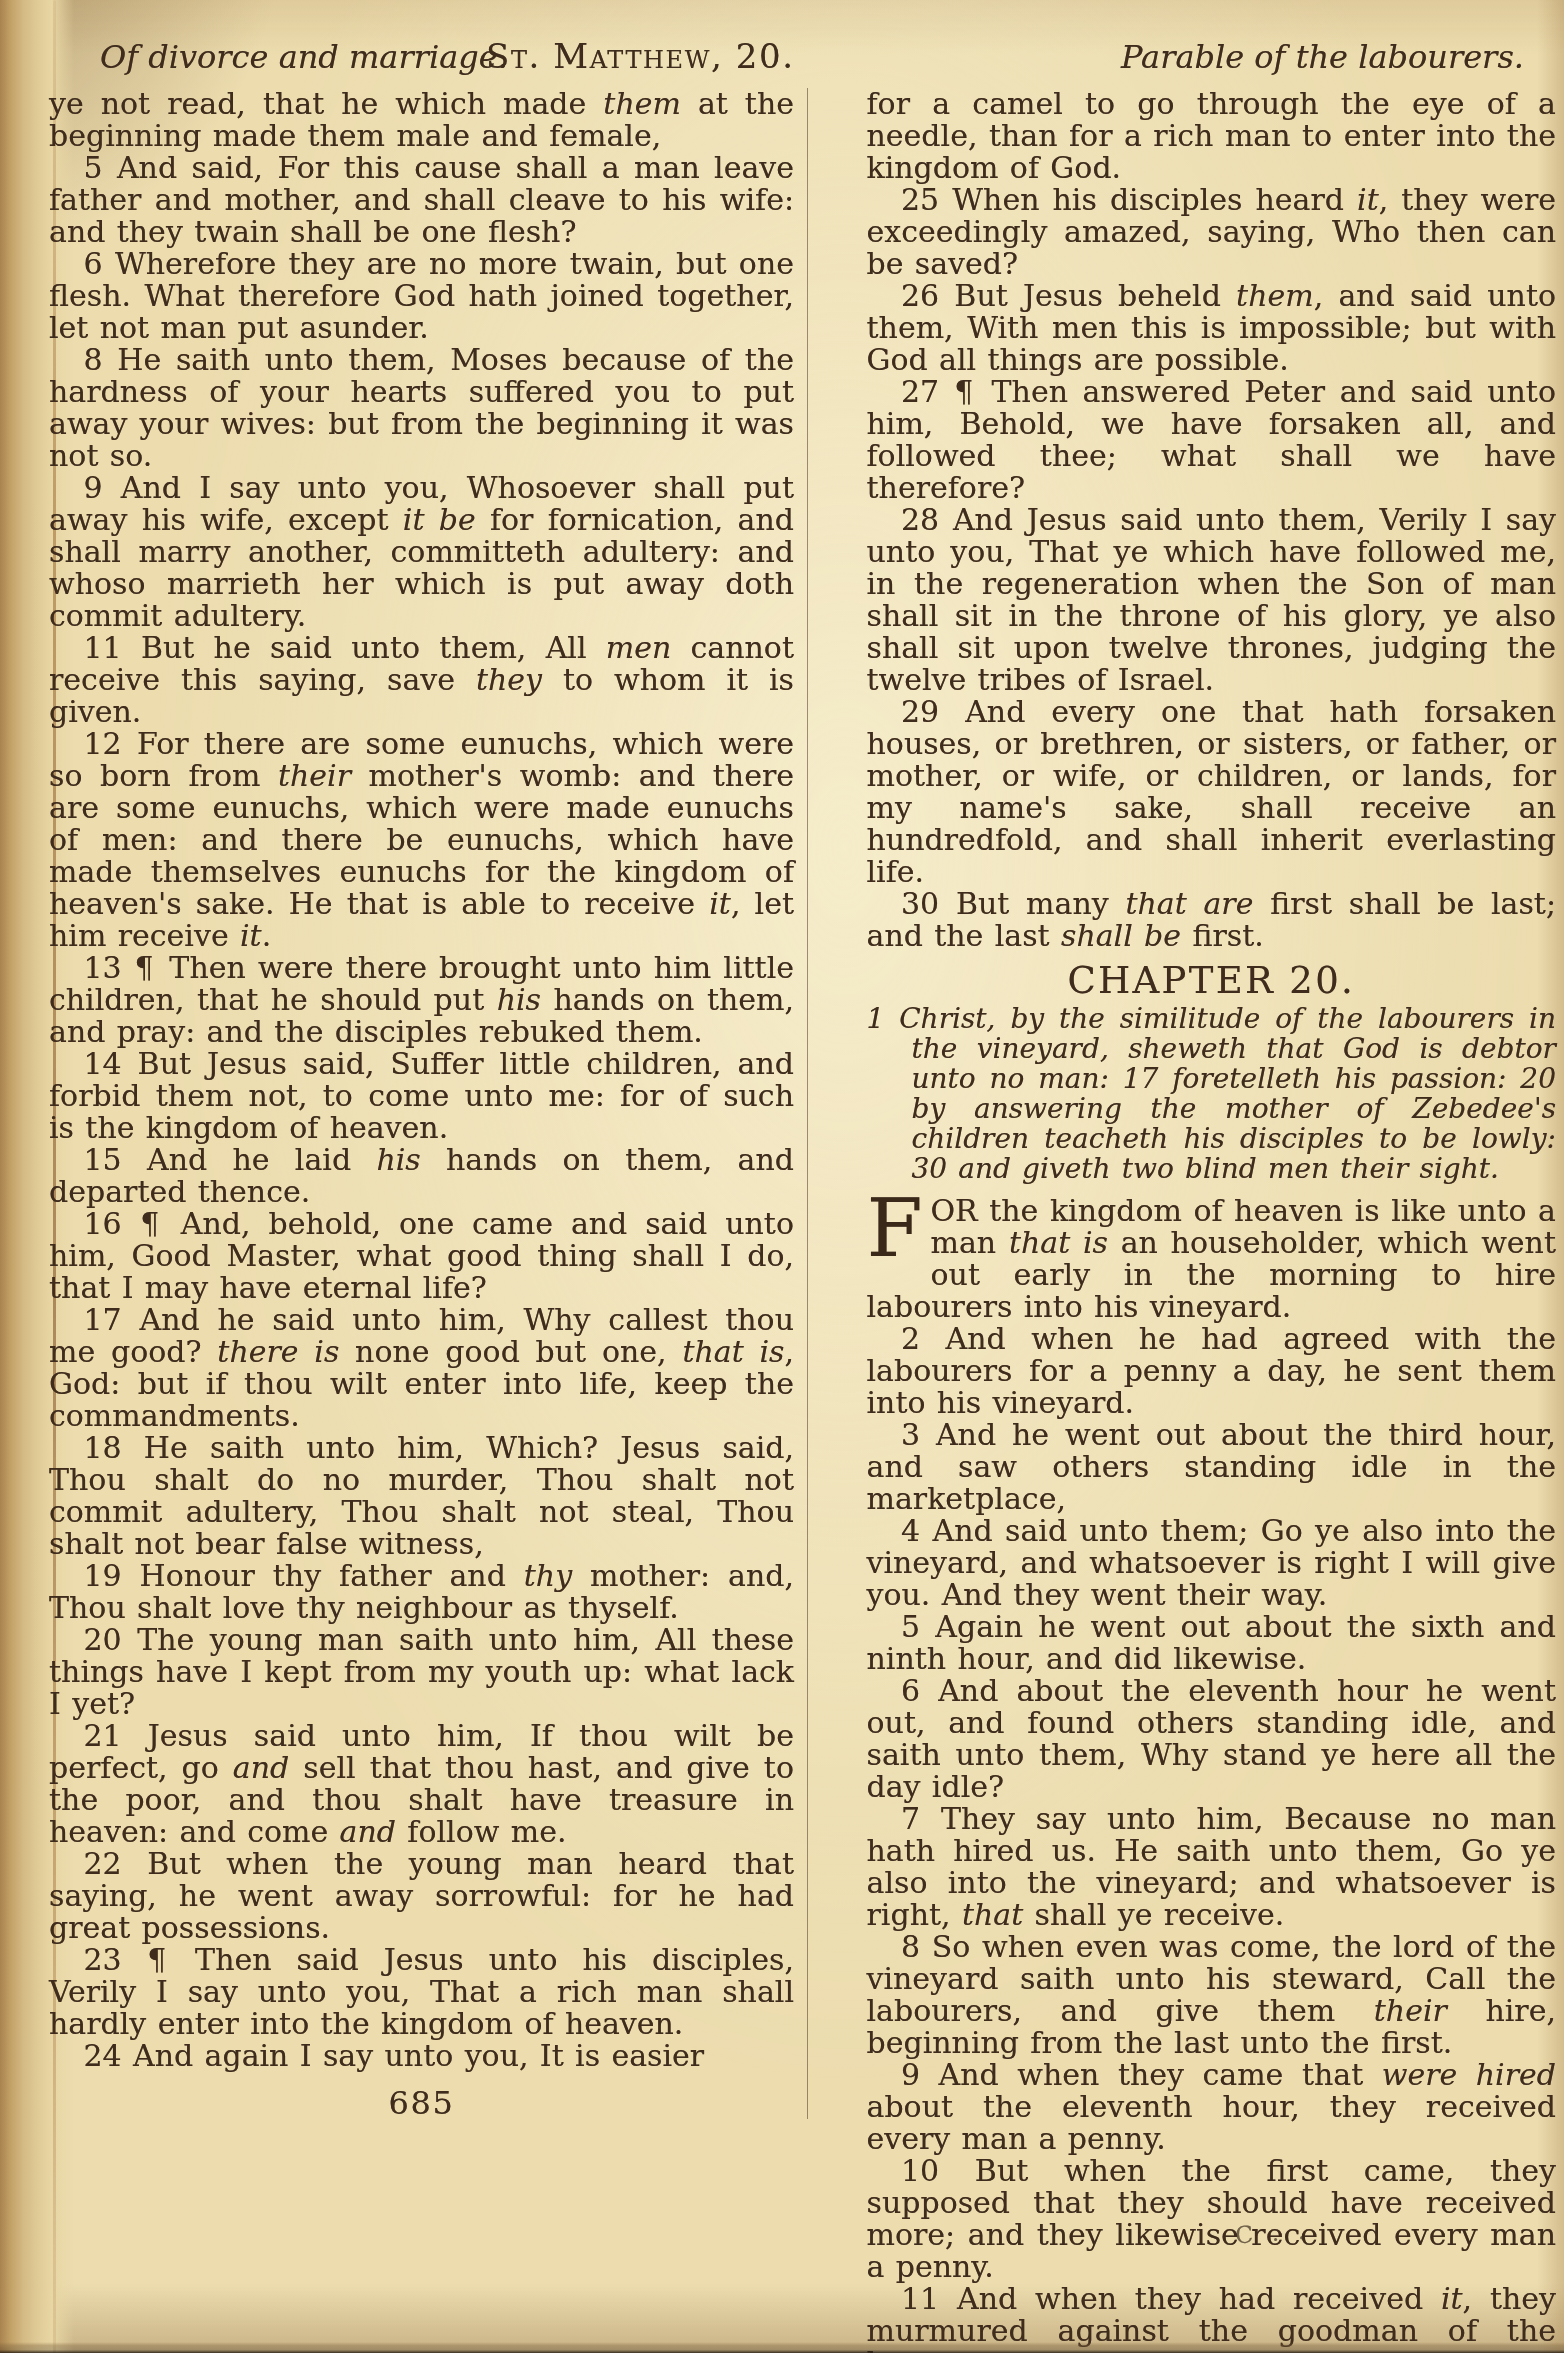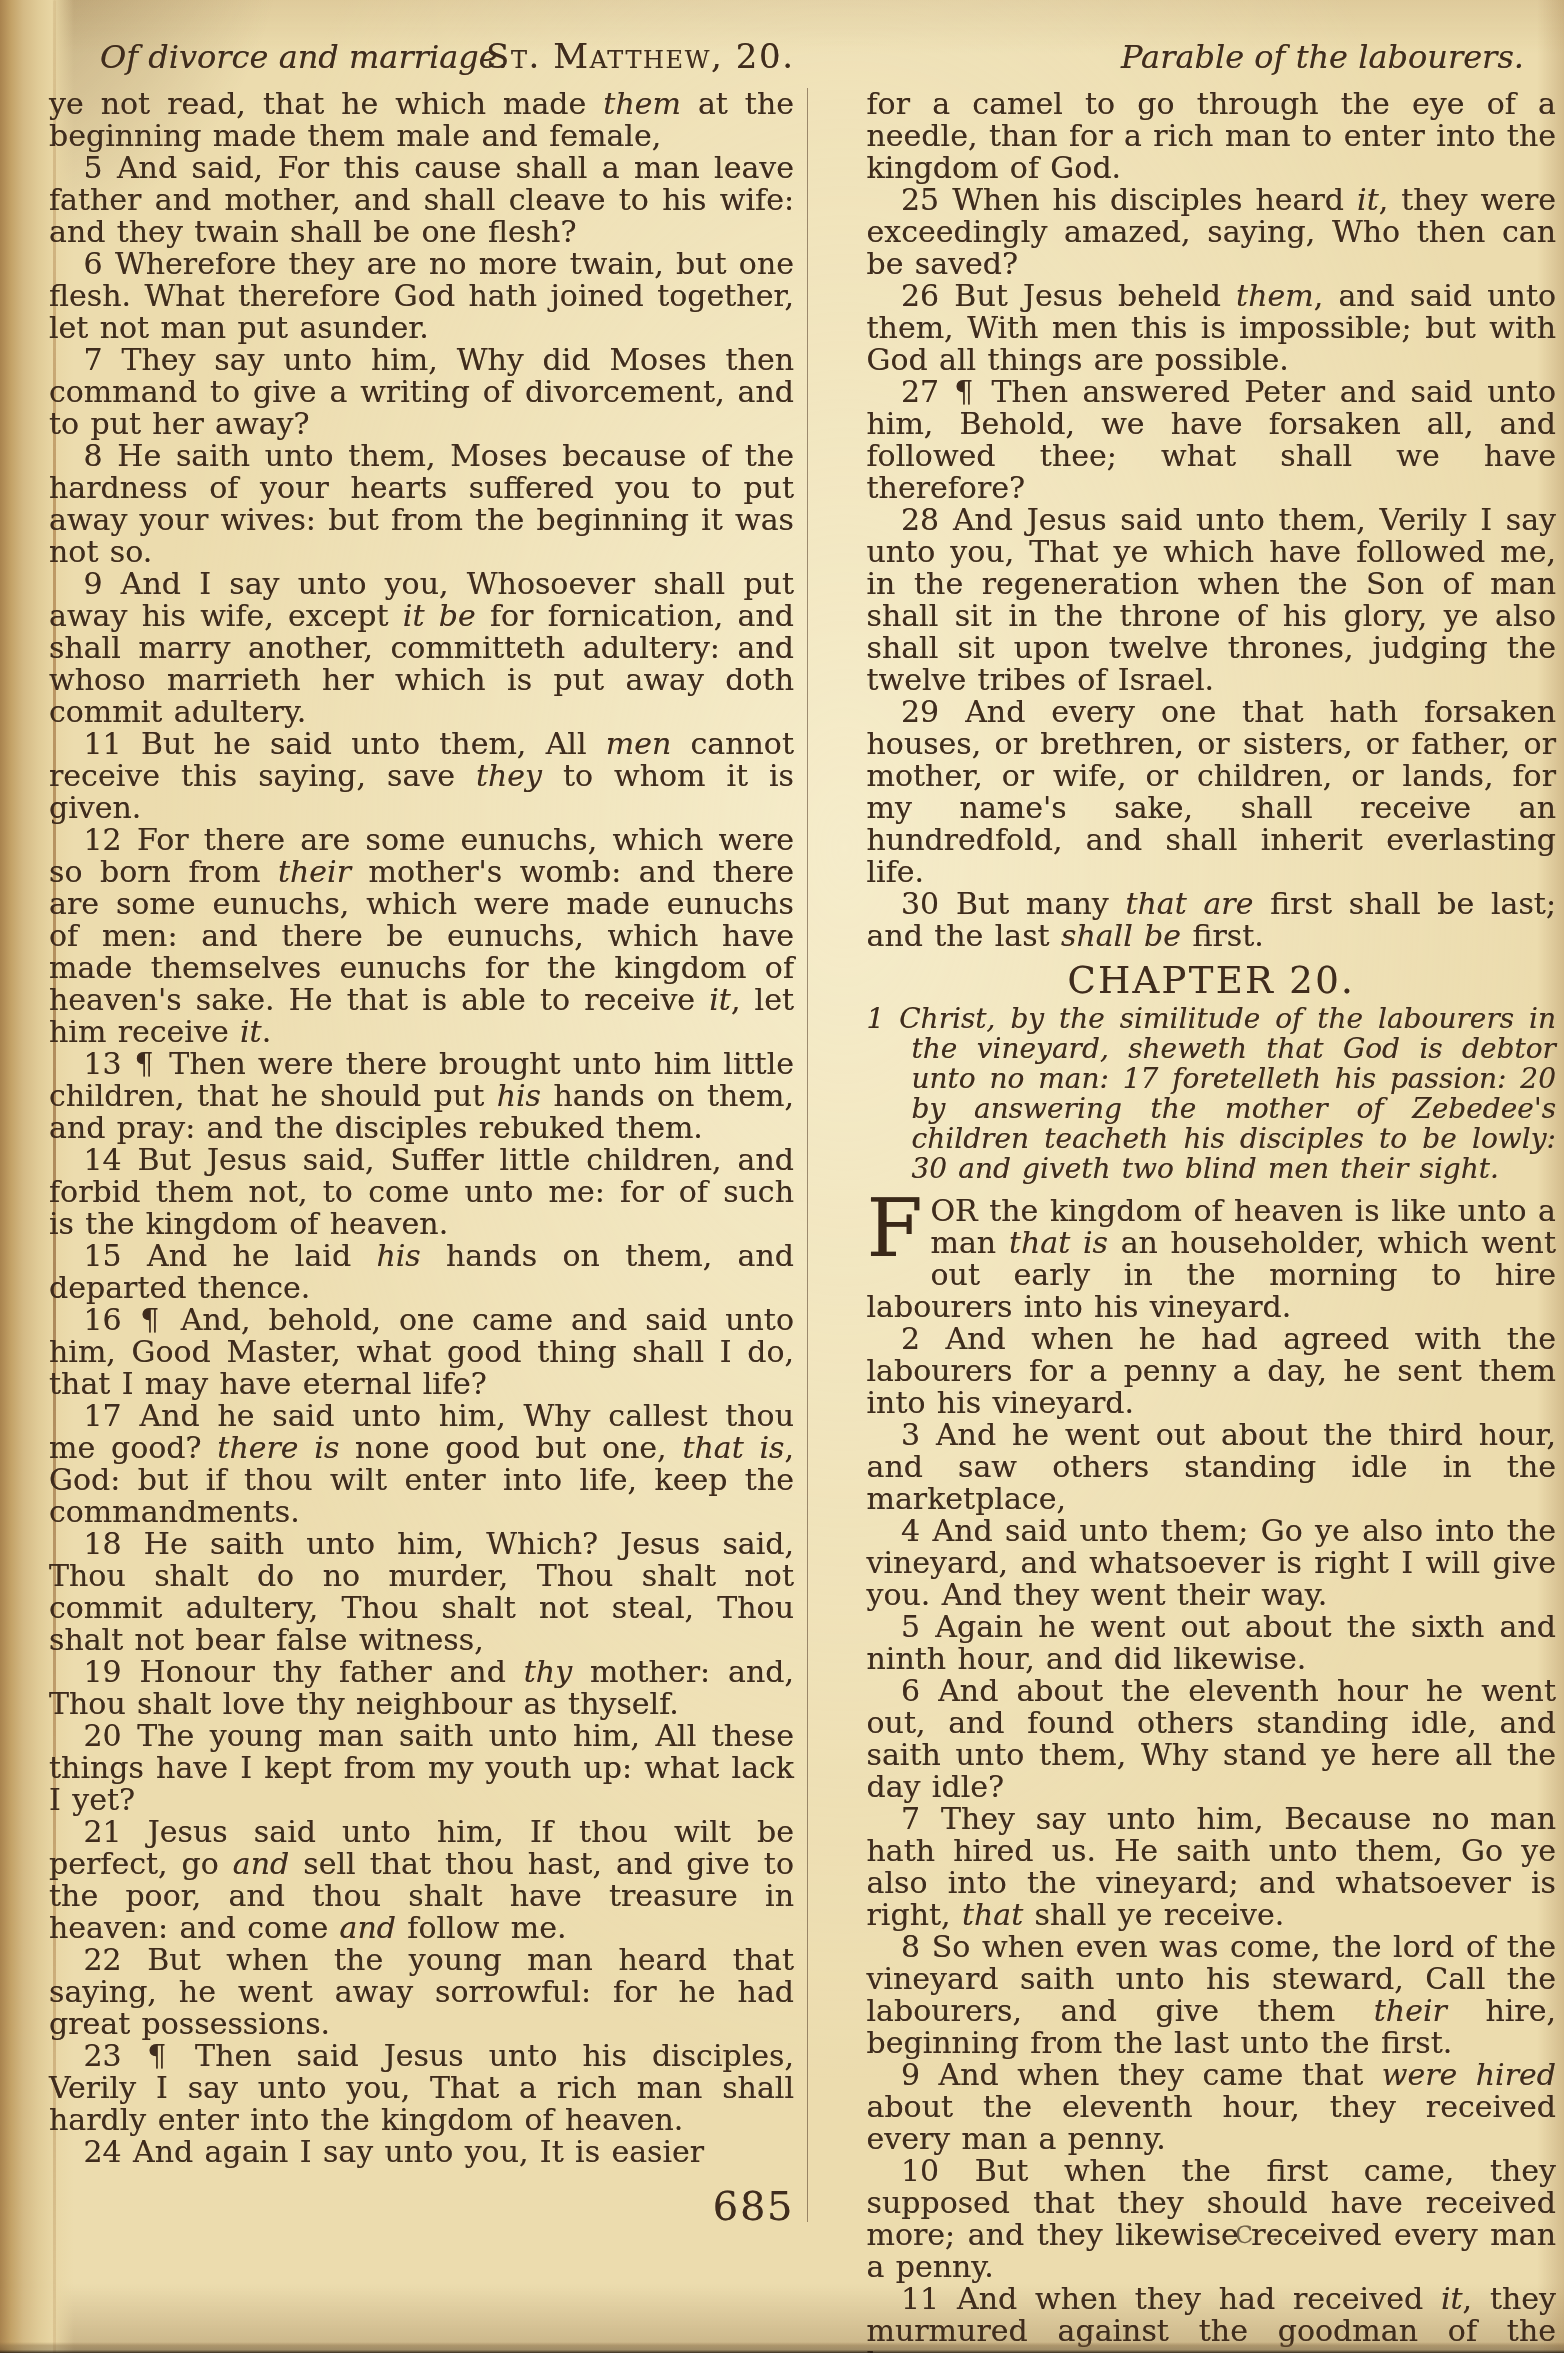--- a/index.html
+++ b/index.html
@@ -69,21 +69,21 @@
   .chapter-heading {
     font-size: 37px; font-weight: normal; letter-spacing: 2.3px;
     text-align: center; margin: 12.5px 0 7.8px 0;
   }
   .chapter-summary {
     font-style: italic; font-size: 28px; line-height: 30px;
     margin: 0 0 11px 0; padding-left: 45px; text-indent: -45px;
     text-align: justify; word-spacing: 0.08em;
   }
 
-  .page-num { text-align: right; font-size: 40px; margin-top: 22px; letter-spacing: 1.6px; }
+  .page-num { text-align: center; font-size: 32px; margin-top: 15px; letter-spacing: 1.6px; }
 
   .stray-mark {
     position: absolute; left: 1235px; top: 2219px;
     font-size: 23.5px; letter-spacing: 5.5px; color: rgba(72,62,46,0.40);
     transform: rotate(-4deg); font-family: "DejaVu Serif", serif;
   }
 </style>
 </head>
 <body class="ink">
 
@@ -96,21 +96,20 @@
   <span class="rh rh-center">St. Matthew, 20.</span>
   <span class="rh rh-side rh-right">Parable of the labourers.</span>
 </header>
 
 <main>
   <section class="col col-left">
     <div>
         <p class="verse flush">ye not read, that he which made <i>them</i> at the beginning made them male and female,</p>
         <p class="verse"><span class="vnum">5</span> And said, For this cause shall a man leave father and mother, and shall cleave to his wife: and they twain shall be one flesh?</p>
         <p class="verse"><span class="vnum">6</span> Wherefore they are no more twain, but one flesh. What therefore God hath joined together, let not man put asunder.</p>
-        <p class="verse"><span class="vnum">7</span> They say unto him, Why did Moses then command to give a writing of divorcement, and to put her away?</p>
         <p class="verse"><span class="vnum">8</span> He saith unto them, Moses because of the hardness of your hearts suffered you to put away your wives: but from the beginning it was not so.</p>
         <p class="verse"><span class="vnum">9</span> And I say unto you, Whosoever shall put away his wife, except <i>it be</i> for fornication, and shall marry another, committeth adultery: and whoso marrieth her which is put away doth commit adultery.</p>
         <p class="verse"><span class="vnum">11</span> But he said unto them, All <i>men</i> cannot receive this saying, save <i>they</i> to whom it is given.</p>
         <p class="verse"><span class="vnum">12</span> For there are some eunuchs, which were so born from <i>their</i> mother's womb: and there are some eunuchs, which were made eunuchs of men: and there be eunuchs, which have made themselves eunuchs for the kingdom of heaven's sake. He that is able to receive <i>it</i>, let him receive <i>it</i>.</p>
         <p class="verse"><span class="vnum">13</span> <span class="pilcrow">¶</span> Then were there brought unto him little children, that he should put <i>his</i> hands on them, and pray: and the disciples rebuked them.</p>
         <p class="verse"><span class="vnum">14</span> But Jesus said, Suffer little children, and forbid them not, to come unto me: for of such is the kingdom of heaven.</p>
         <p class="verse"><span class="vnum">15</span> And he laid <i>his</i> hands on them, and departed thence.</p>
         <p class="verse"><span class="vnum">16</span> <span class="pilcrow">¶</span> And, behold, one came and said unto him, Good Master, what good thing shall I do, that I may have eternal life?</p>
         <p class="verse"><span class="vnum">17</span> And he said unto him, Why callest thou me good? <i>there is</i> none good but one, <i>that is</i>, God: but if thou wilt enter into life, keep the commandments.</p>
         <p class="verse"><span class="vnum">18</span> He saith unto him, Which? Jesus said, Thou shalt do no murder, Thou shalt not commit adultery, Thou shalt not steal, Thou shalt not bear false witness,</p>

